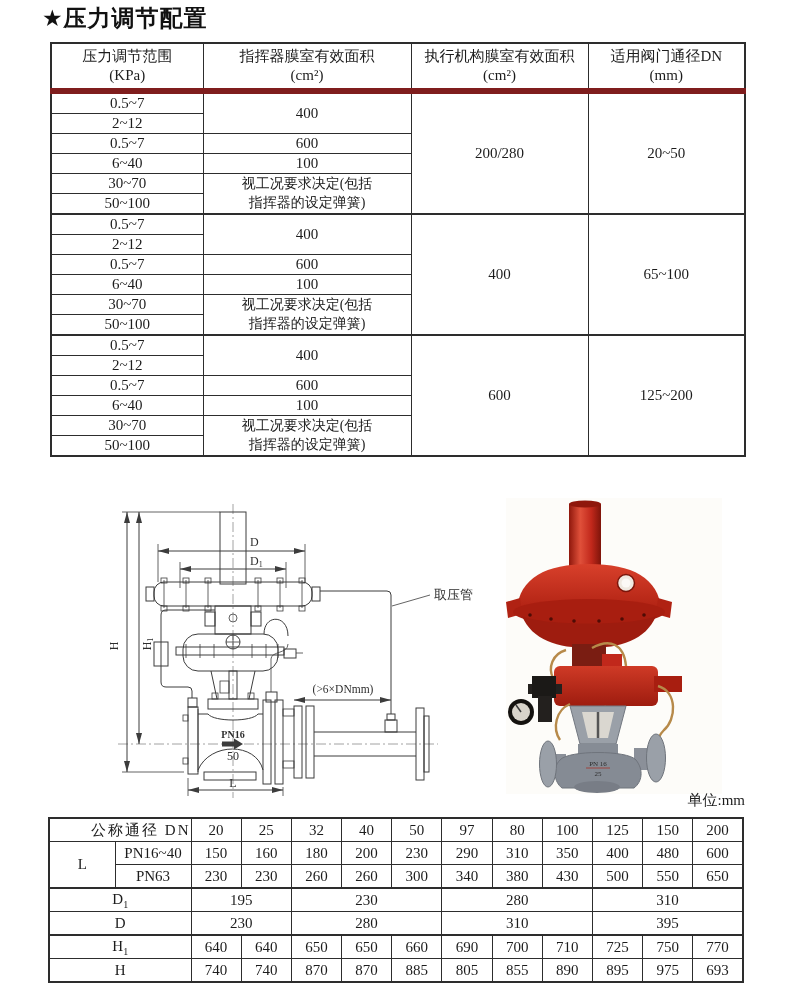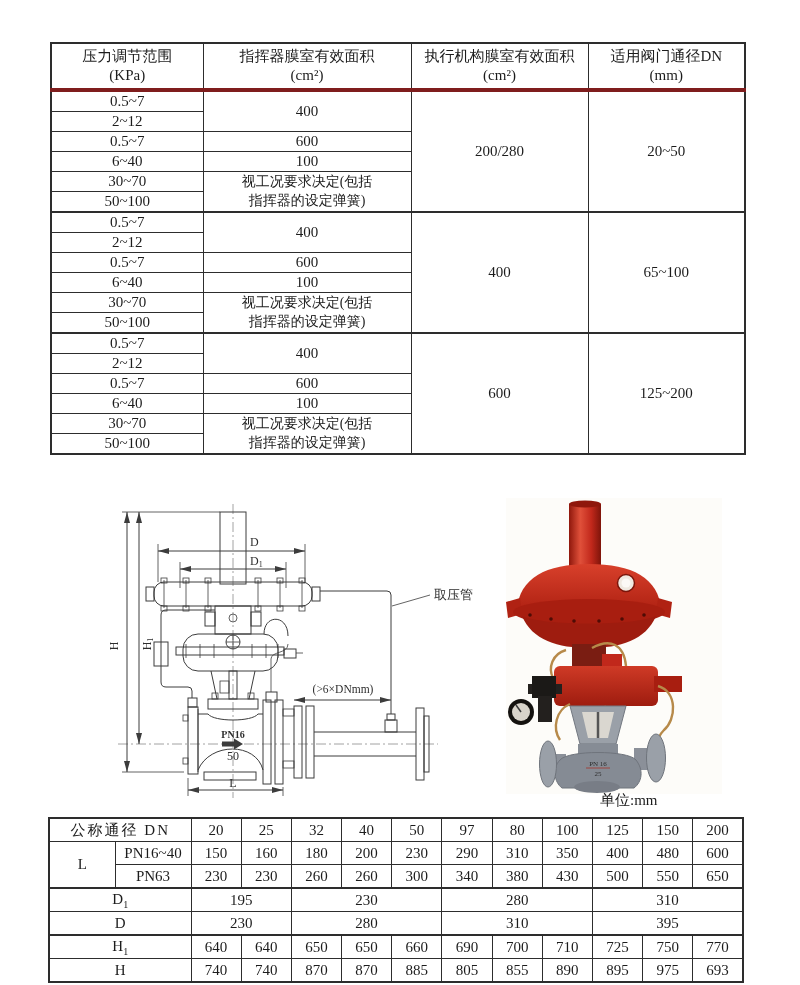--- a/index.html
+++ b/index.html
@@ -8,48 +8,49 @@
   .sec-title{position:absolute;left:42px;margin:0;font-family:"Liberation Sans","DejaVu Sans",sans-serif;font-weight:700;font-size:23px;letter-spacing:1px;color:#111;}
   #title1{top:3px;}
   #title2{top:466px;}
 
   table{border-collapse:collapse;table-layout:fixed;position:absolute;background:#fff;}
   th,td{padding:0;text-align:center;vertical-align:middle;font-weight:normal;}
 
   
   .t1{left:50px;top:42px;width:694px;border:2px solid #2d2d2d;}
   .t1 th,.t1 td{border:1px solid #2d2d2d;font-size:15px;line-height:1.25;}
-  .t1 thead th{height:44px;border-bottom:4px solid #7f1d1d;}
+  .t1 thead th{height:44px;border-bottom:6px solid #7f1d1d;}
   .t1 td{height:19px;}
   .t1 tr.bs td{border-top:2px solid #2d2d2d;}
   .t1 td.note{font-size:14px;line-height:1.3;margin-top:8px;}
 
   
   .t2{left:48px;top:817px;width:696px;border:2px solid #2d2d2d;}
   .t2 th,.t2 td{border:1px solid #2d2d2d;font-size:15px;height:22px;}
   .t2 tr.sep th,.t2 tr.sep td{border-top:2px solid #2d2d2d;}
-  .t2 .corner{letter-spacing:2px;}
+  .t2 .corner{letter-spacing:2px;text-align:right;}
   sub{font-size:10px;}
 
-  .unit{position:absolute;left:600px;top:791px;width:145px;text-align:left;font-size:15px;}
+  .unit{position:absolute;left:600px;top:791px;width:145px;text-align:right;font-size:15px;}
 
   .drawingbox{position:absolute;left:98px;top:496px;width:400px;height:314px;}
   .photobox{position:absolute;left:506px;top:498px;width:216px;height:296px;}
 
   svg text{font-family:"Liberation Serif","DejaVu Serif",serif;fill:#2d2d2d;}
   .dline{stroke:#3c3c3c;stroke-width:1;fill:none;}
   .dthin{stroke:#3c3c3c;stroke-width:0.8;fill:none;}
   .cl{stroke:#8a8a8a;stroke-width:0.8;fill:none;stroke-dasharray:10 3 2 3;}
   .arr{fill:#3c3c3c;stroke:none;}
 </style>
 </head>
 <body>
 
 <div class="page">
 
+  <h2 class="sec-title" id="title1">★压力调节配置</h2>
 
   <table class="t1">
     <colgroup>
         <col style="width:152px">
         <col style="width:208px">
         <col style="width:177px">
         <col style="width:157px">
       </colgroup>
     <thead>
       <tr>

